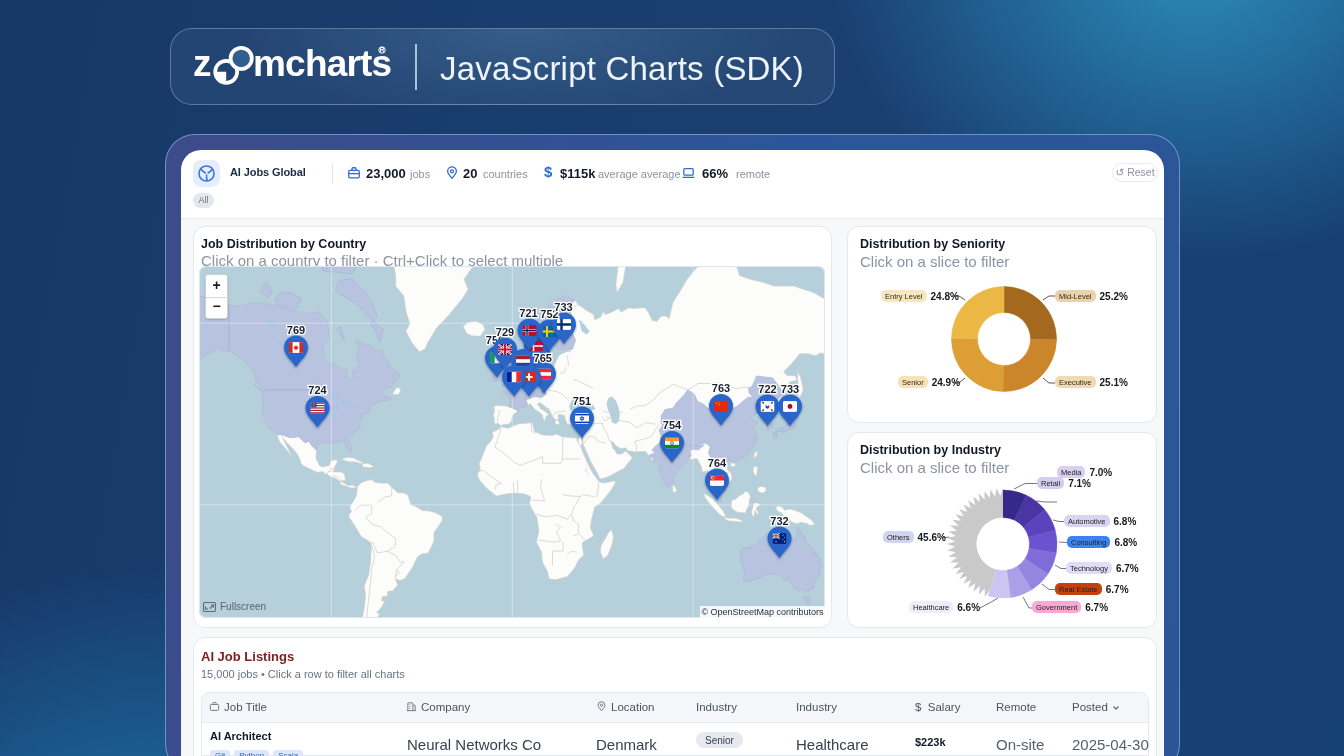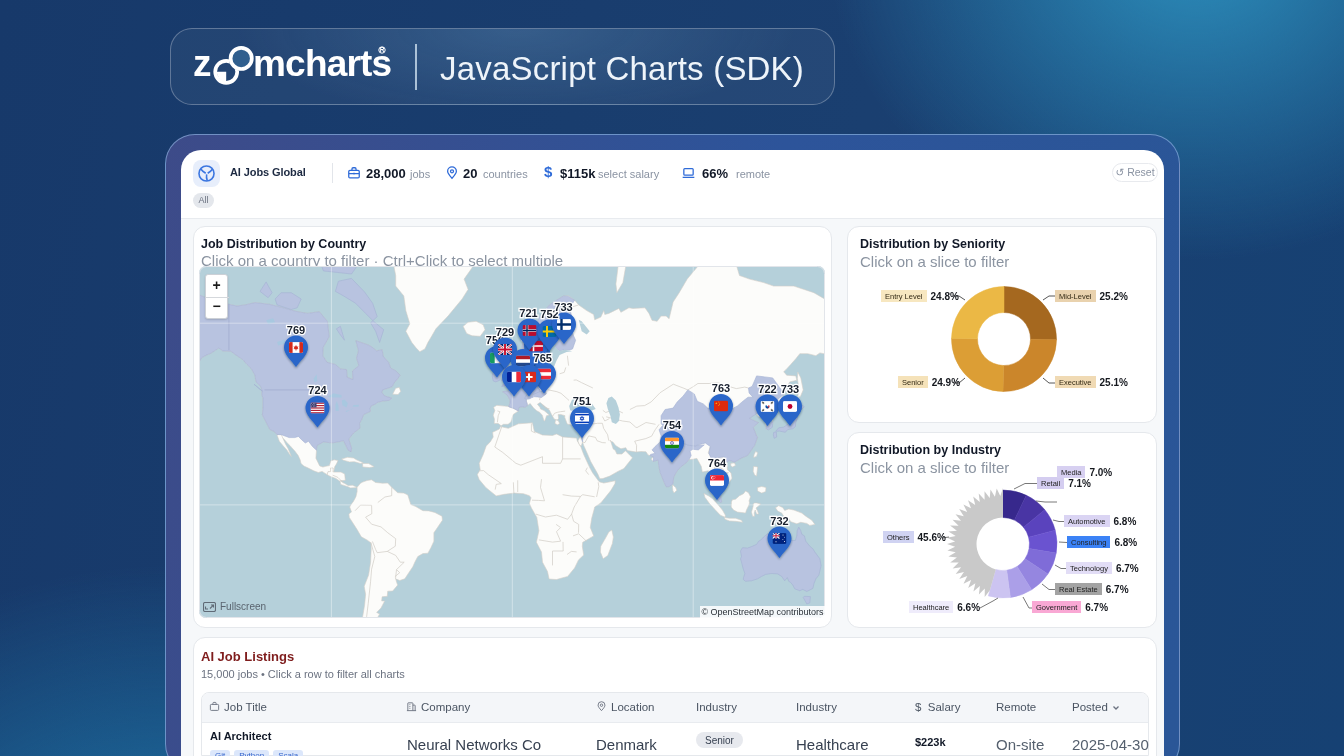--- a/index.html
+++ b/index.html
@@ -37,21 +37,21 @@
 
 .zoomctl{left:205px;top:274px;width:23px;height:45px;background:#fff;border:1px solid #ccd0d6;border-radius:3px;box-shadow:0 1px 2px rgba(0,0,0,.15)}
 .zoomctl:after{content:"";position:absolute;left:0;top:22px;width:23px;height:1px;background:#d5d8dc}
 .zplus{left:205px;top:274px;width:23px;height:23px;font-size:14px;font-weight:bold;color:#1a1a1a;text-align:center;line-height:22px}
 .zminus{left:205px;top:296px;width:23px;height:23px;font-size:14px;font-weight:bold;color:#1a1a1a;text-align:center;line-height:21px}
 .fullscr{left:203px;top:601px;font-size:10px;color:#5a646f}
 .attrib{left:700px;top:606px;width:125px;height:12px;background:rgba(255,255,255,.85);
  font-size:9px;color:#2b3138;text-align:center;line-height:12px;white-space:nowrap;border-radius:0 0 6px 0}
 
 .dlab{position:absolute;display:flex;align-items:center;gap:4px;white-space:nowrap}
-.dpill{font-size:7.5px;color:#332a15;padding:1.5px 4px;border-radius:0}
+.dpill{font-size:7.5px;color:#332a15;padding:1.5px 4px;border-radius:5px}
 .dpct{font-size:10px;font-weight:bold;color:#15181e}
 
 .th{font-size:11.5px;color:#4b5563}
 .td{font-size:15px;color:#374151}
 .tag{display:inline-block;background:#dce7fb;color:#3565cb;font-size:8px;border-radius:3px;padding:1px 5px;margin-right:4px}
 .spill{display:inline-block;background:#e7e9ee;color:#374151;font-size:10px;border-radius:9px;padding:2.5px 9px}
 </style></head><body>
 
 <div class="abs lpill"></div>
 <svg class="abs" style="left:185px;top:40px" width="210" height="55" viewBox="0 0 210 55">
@@ -76,31 +76,31 @@
 <svg class="abs" style="left:197px;top:164px" width="19" height="19" viewBox="0 0 24 24" fill="none" stroke="#3b76e0" stroke-width="2">
  <circle cx="12" cy="12" r="9.5"></circle>
  <path d="M12.2 13 C11.6 16 12 18.3 13 21.3 M11 11.7 C8.5 10.2 6.3 8.6 4.8 6.4 M13.5 11.7 C16 10.2 18.2 8.6 19.7 6.4"></path>
 </svg>
 <div class="abs title">AI Jobs Global</div>
 <div class="abs hdiv"></div>
 <svg class="abs sicon" style="left:347px" width="14" height="14" viewBox="0 0 24 24" fill="none" stroke="#2f6bd8" stroke-width="2.2">
     <rect x="3" y="7.5" width="18" height="13" rx="2"></rect>
     <path d="M8.5 7.5 V5 a2 2 0 0 1 2-2 h3 a2 2 0 0 1 2 2 v2.5 M3 13 h18 M12 11.5 v3"></path>
   </svg>
-<div class="abs stat-n" style="left:366px">28,000</div>
+<div class="abs stat-n" style="left:366px">23,000</div>
 <div class="abs stat-l" style="left:410px">jobs</div>
 <svg class="abs sicon" style="left:445px" width="14" height="14" viewBox="0 0 24 24" fill="none" stroke="#2f6bd8" stroke-width="2.2">
     <path d="M12 21 C7 15.5 4.5 12 4.5 9 a7.5 7.5 0 1 1 15 0 c0 3-2.5 6.5-7.5 12 Z"></path>
     <circle cx="12" cy="9.2" r="2.6"></circle>
   </svg>
 <div class="abs stat-n" style="left:463px">20</div>
 <div class="abs stat-l" style="left:483px">countries</div>
 <div class="abs" style="left:544px;top:163px;font-size:15px;font-weight:bold;color:#2f6bd8">$</div>
 <div class="abs stat-n" style="left:560px">$115k</div>
-<div class="abs stat-l" style="left:598px">select salary</div>
+<div class="abs stat-l" style="left:598px">average average</div>
 <svg class="abs sicon" style="left:681px" width="15" height="14" viewBox="0 0 24 24" fill="none" stroke="#2f6bd8" stroke-width="2.2">
     <rect x="4" y="4.5" width="16" height="11" rx="1.5"></rect>
     <path d="M2 19.5 h20"></path>
   </svg>
 <div class="abs stat-n" style="left:702px">66%</div>
 <div class="abs stat-l" style="left:736px">remote</div>
 <div class="abs reset">↺ Reset</div>
 <div class="abs allchip">All</div>
 
 <div class="abs panel" style="left:193px;top:226px;width:639px;height:402px"></div>
@@ -613,21 +613,21 @@
   </div>
 <div class="abs dlab" style="left:1067px;top:536px">
     <span class="dpill" style="background:#3b82f6;color:#222">Consulting</span>
     <span class="dpct">6.8%</span>
   </div>
 <div class="abs dlab" style="left:1066px;top:562px">
     <span class="dpill" style="background:#e2ddf6;color:#222">Technology</span>
     <span class="dpct">6.7%</span>
   </div>
 <div class="abs dlab" style="left:1055px;top:583px">
-    <span class="dpill" style="background:#a3a3a3;color:#222">Real Estate</span>
+    <span class="dpill" style="background:#c2410c;color:#222">Real Estate</span>
     <span class="dpct">6.7%</span>
   </div>
 <div class="abs dlab" style="left:1032px;top:601px">
     <span class="dpill" style="background:#f9a8d4;color:#222">Government</span>
     <span class="dpct">6.7%</span>
   </div>
 <div class="abs dlab" style="left:909px;top:601px">
     <span class="dpill" style="background:#efecfb;color:#222">Healthcare</span>
     <span class="dpct">6.6%</span>
   </div>

